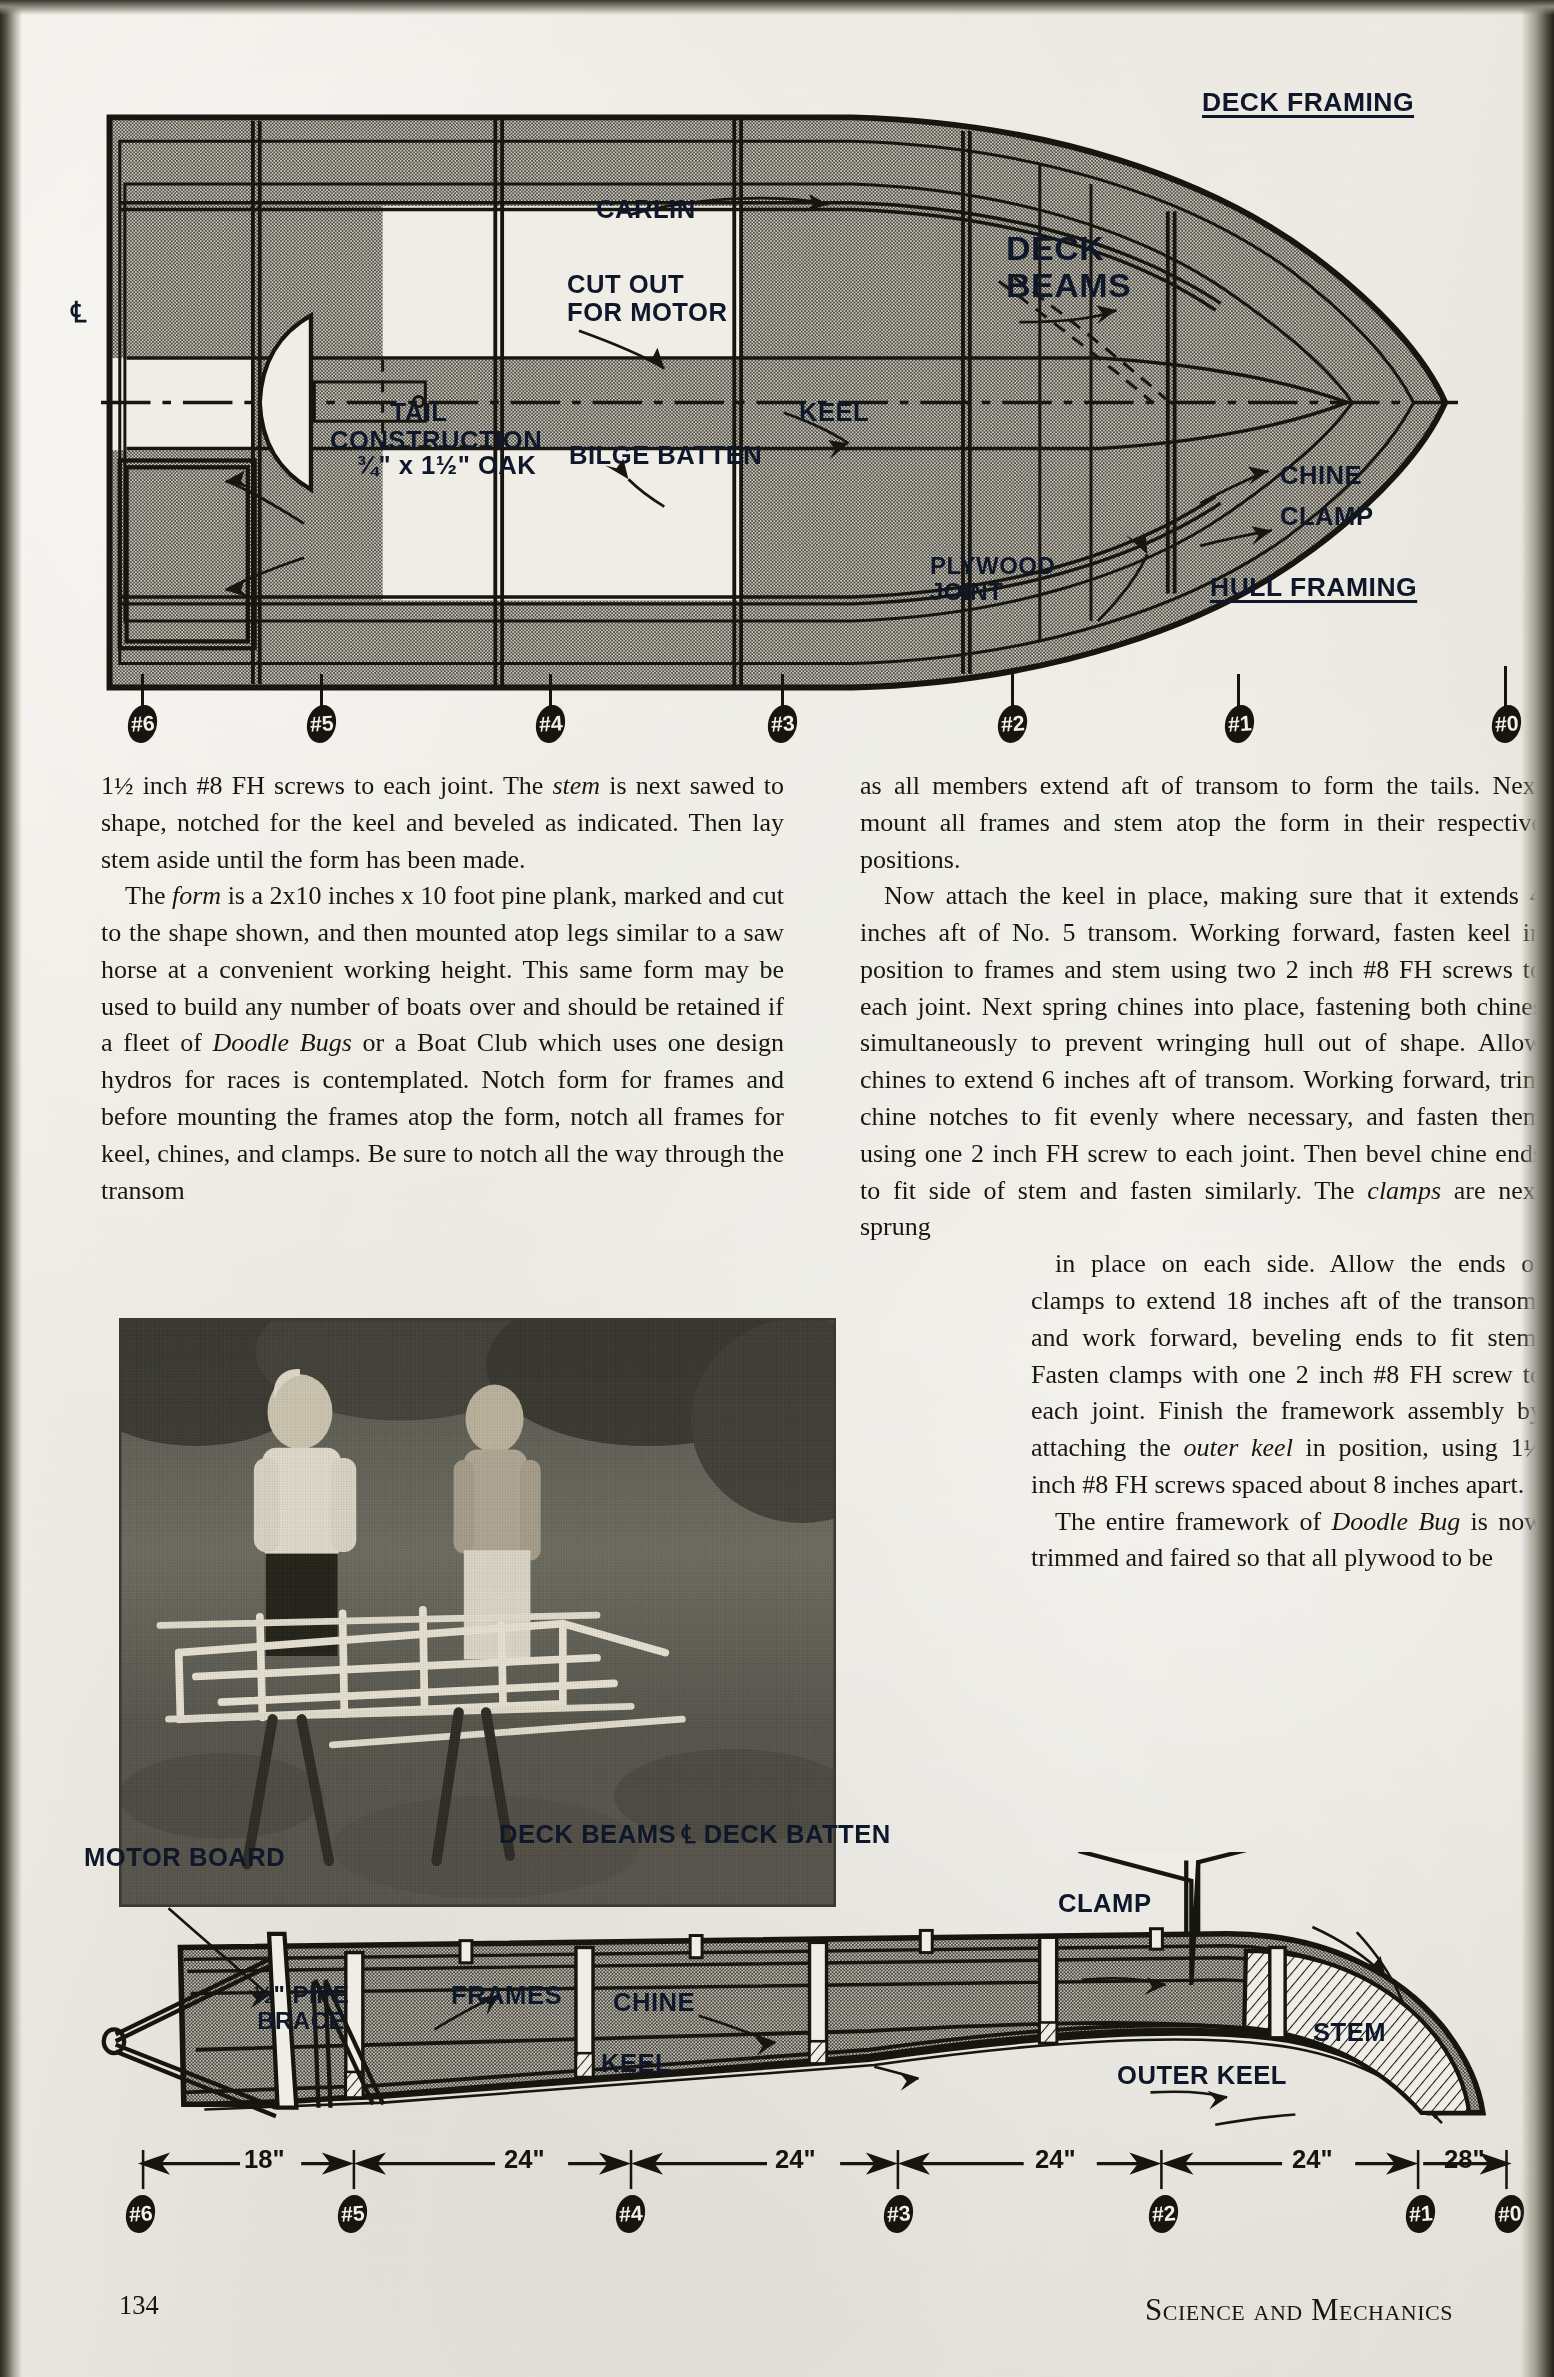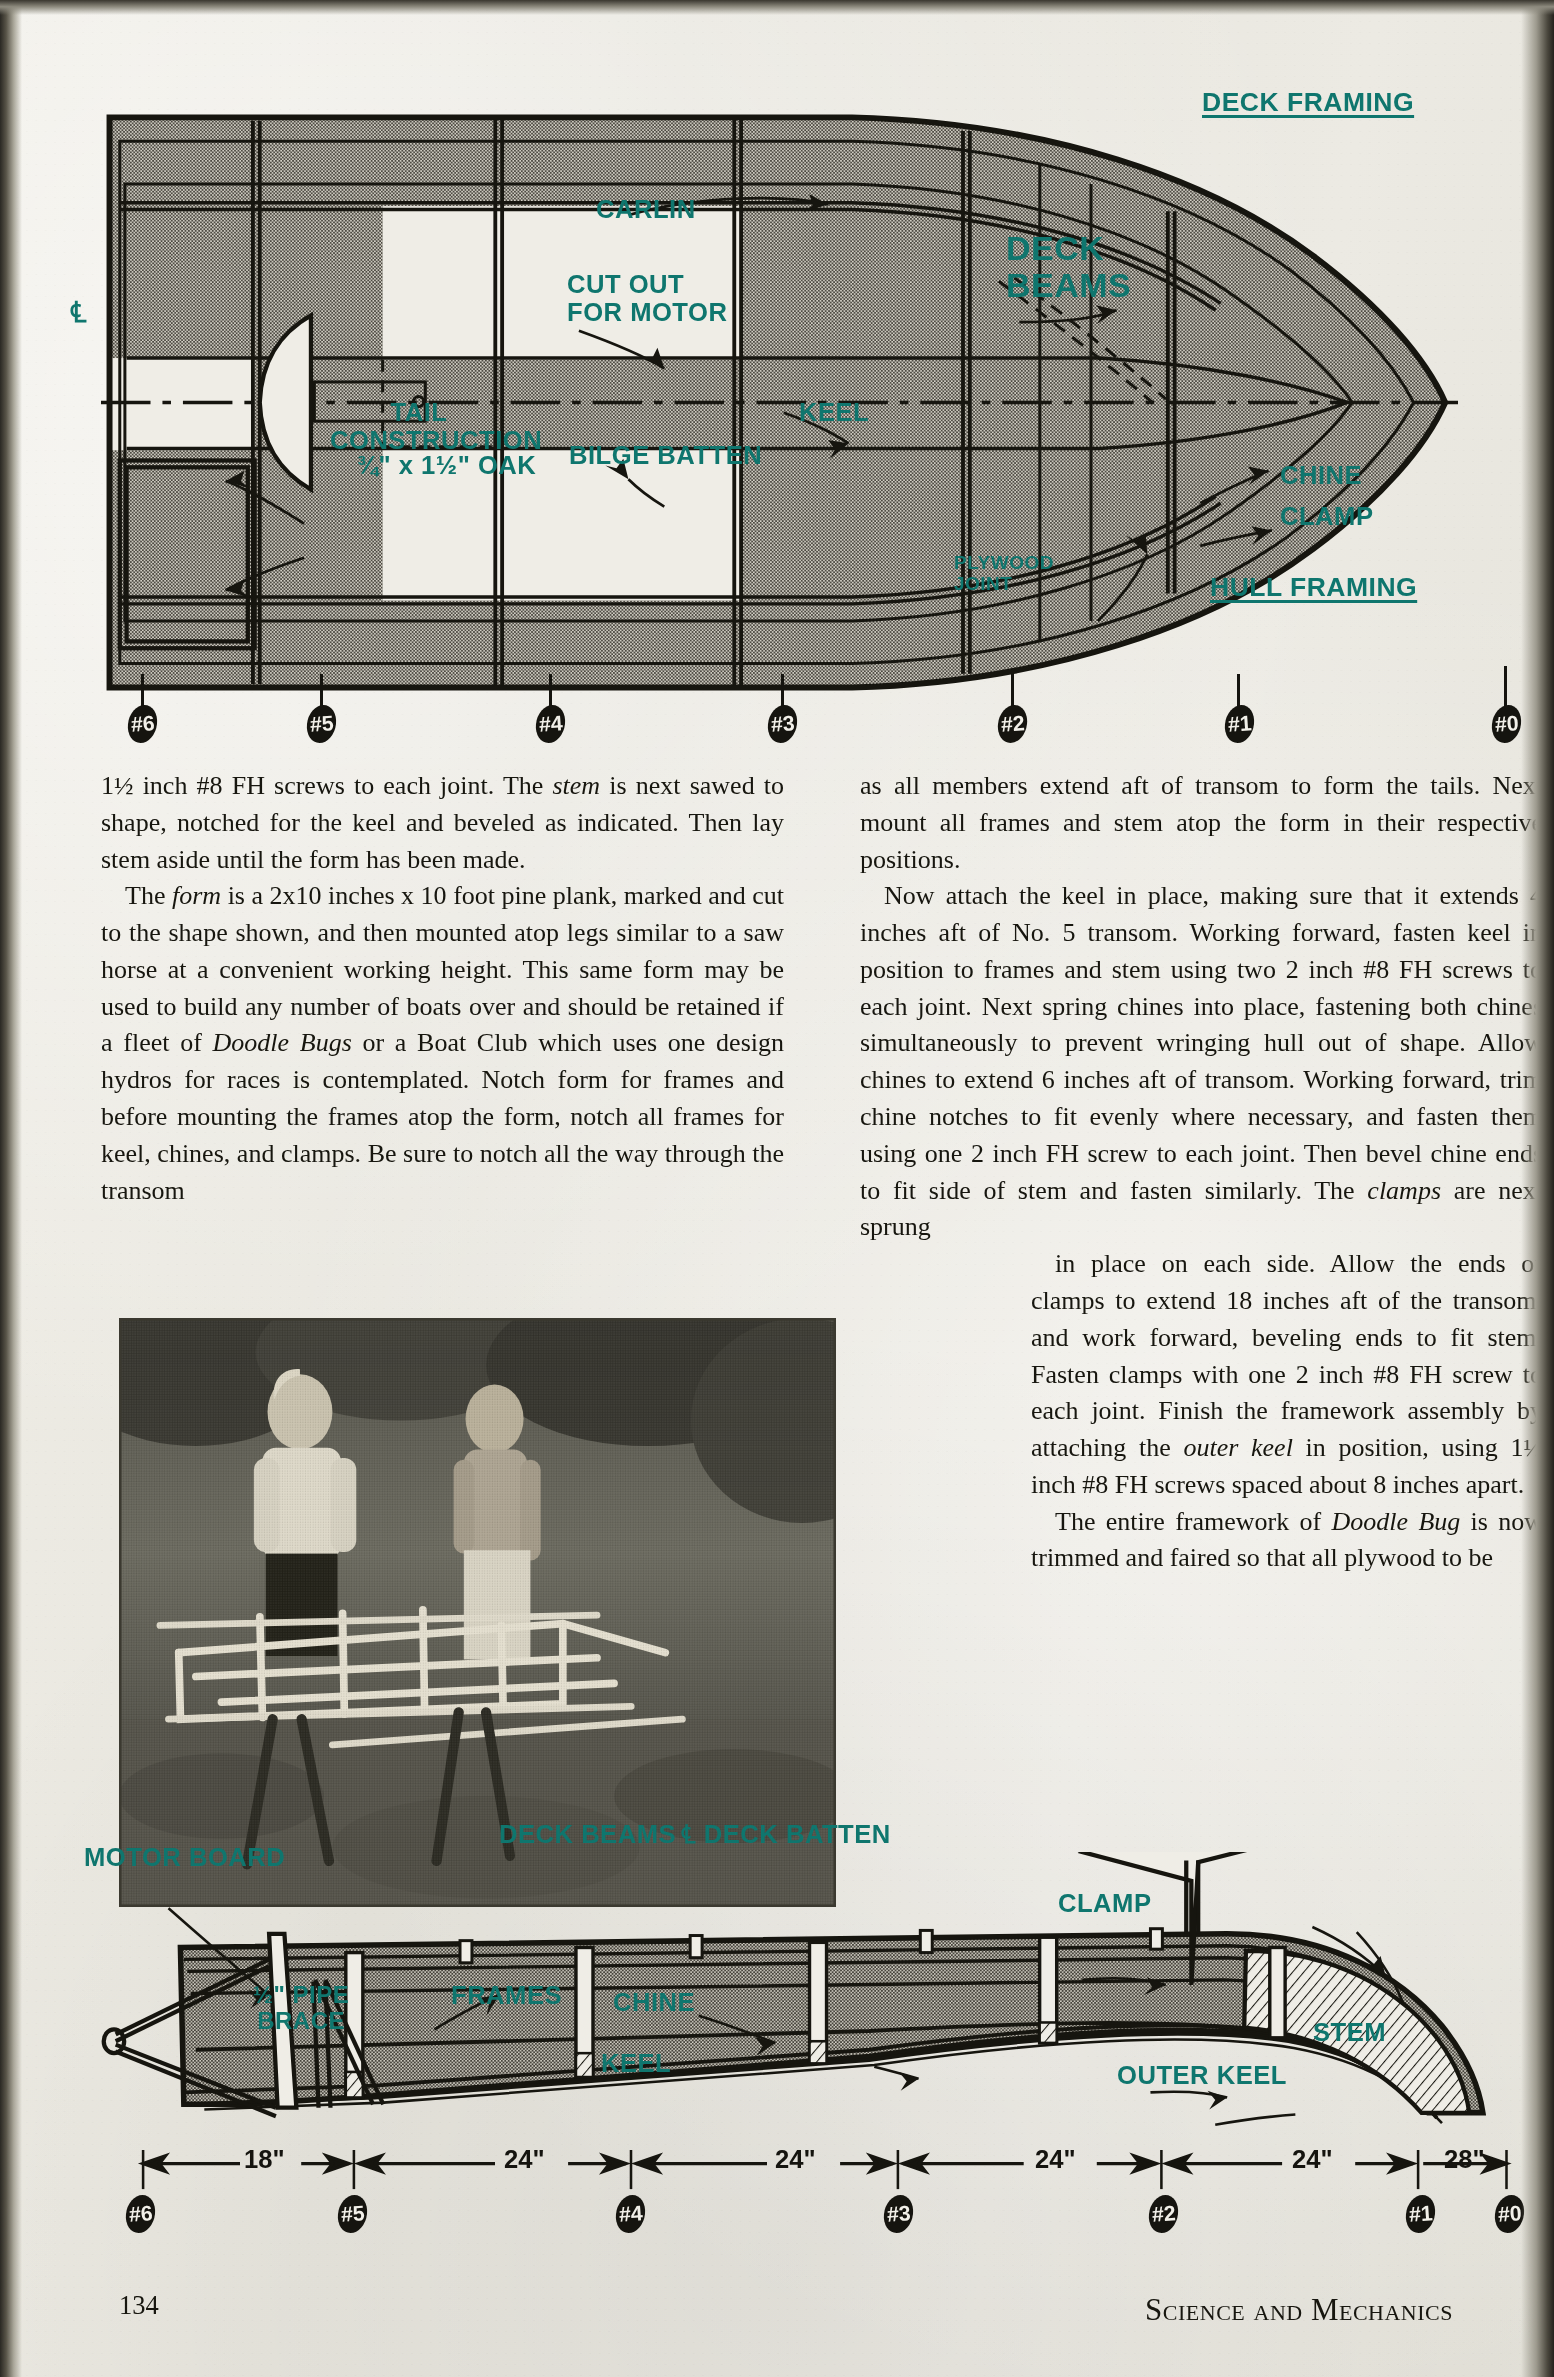--- a/index.html
+++ b/index.html
@@ -37,21 +37,21 @@
 
   .content{position:absolute;inset:0;}
 
   
   .plan-top{position:absolute;left:101px;top:102px;width:1357px;height:606px;}
   .plan-top svg{display:block;}
 
   .dlabel{
     position:absolute;
     font-family:"Liberation Sans", sans-serif;
-    font-weight:700;color:#0f766e;letter-spacing:0.5px;
+    font-weight:700;color:#0f172a;letter-spacing:0.5px;
     line-height:1.08;white-space:pre;
   }
   .dlabel.u{text-decoration:underline;text-underline-offset:4.3px;text-decoration-thickness:2.6px;}
 
   
   .station{
     position:absolute;width:29px;height:38px;border-radius:50%;
     background:#15140f;color:#f2f0e9;
     font-family:"Liberation Sans",sans-serif;font-weight:700;font-size:21.3px;
     display:flex;align-items:center;justify-content:center;
@@ -243,21 +243,21 @@
 CONSTRUCTION</div>
 
       <div class="dlabel" style="left:239px;top:350px;font-size:25.6px;width:213px;text-align:center;">¾" x 1½" OAK</div>
 
       <div class="dlabel" style="left:468px;top:340px;font-size:25.6px;">BILGE BATTEN</div>
 
       <div class="dlabel" style="left:1179px;top:360px;font-size:25.6px;">CHINE</div>
 
       <div class="dlabel" style="left:1179px;top:401px;font-size:25.6px;">CLAMP</div>
 
-      <div class="dlabel" style="left:853px;top:451px;font-size:19px;">PLYWOOD
+      <div class="dlabel" style="left:829px;top:451px;font-size:24px;">PLYWOOD
 JOINT</div>
 
       <div class="dlabel u" style="left:1109px;top:451px;font-size:26.5px;margin-top:20px;">HULL FRAMING</div>
 
       <div class="dlabel" style="left:-31px;top:195px;font-size:29px;">℄</div>
     </div>
 
     <div>
       <div class="stem-line" style="left:141px;top:674px;height:36px;"></div>
       <div class="station" style="left:128px;top:705px;">

